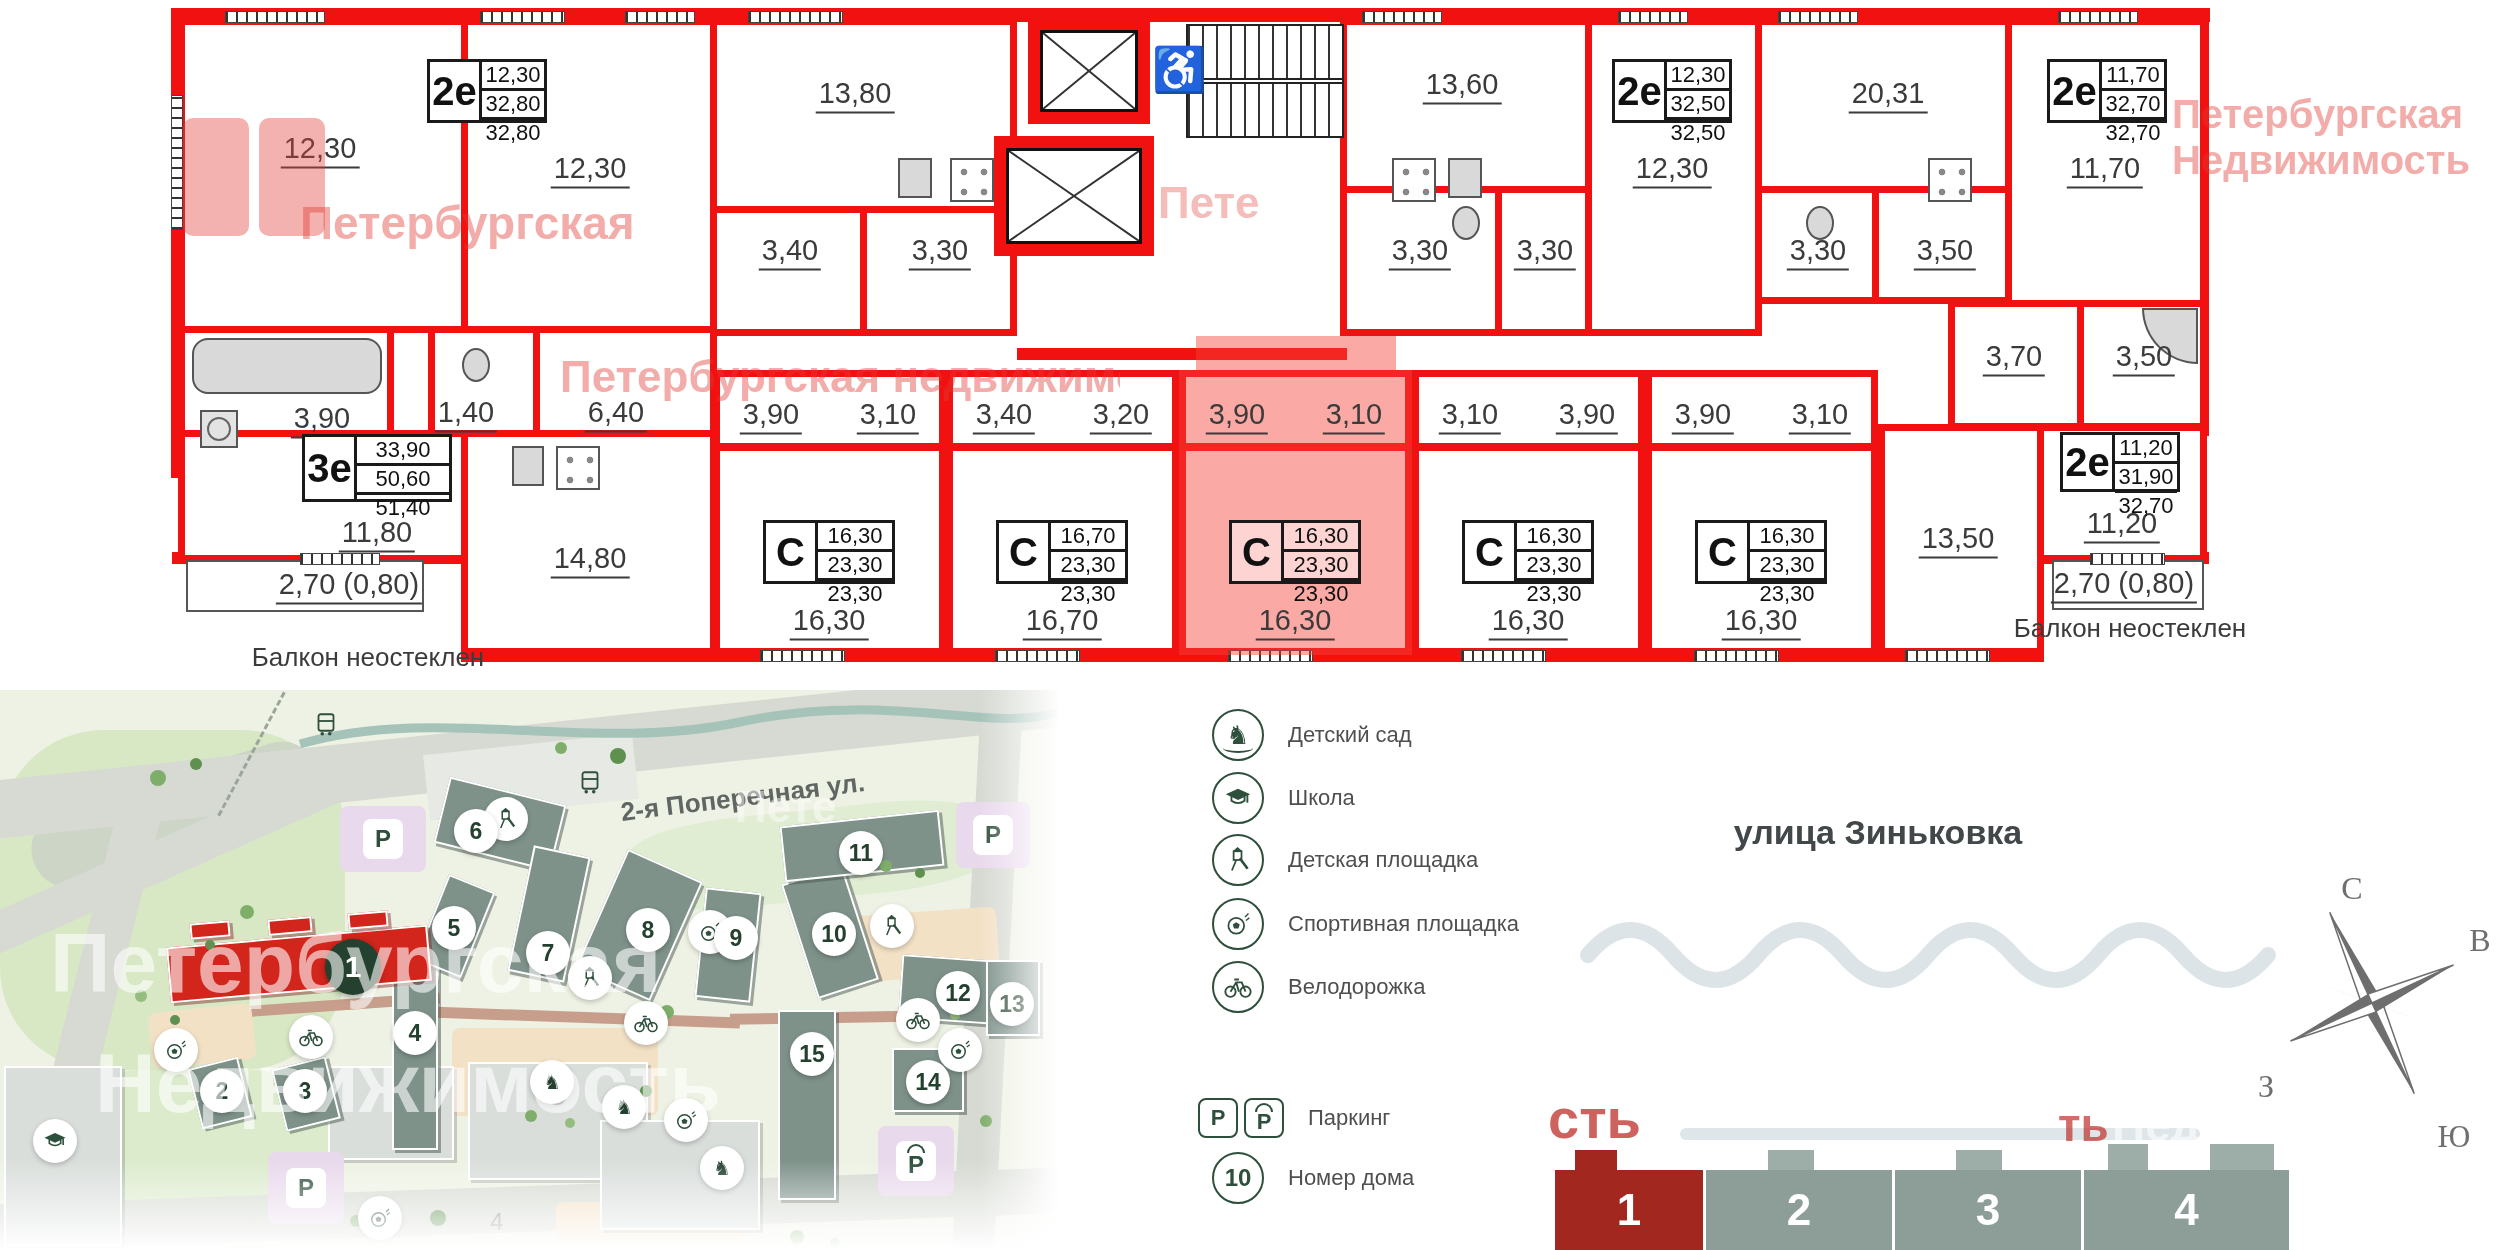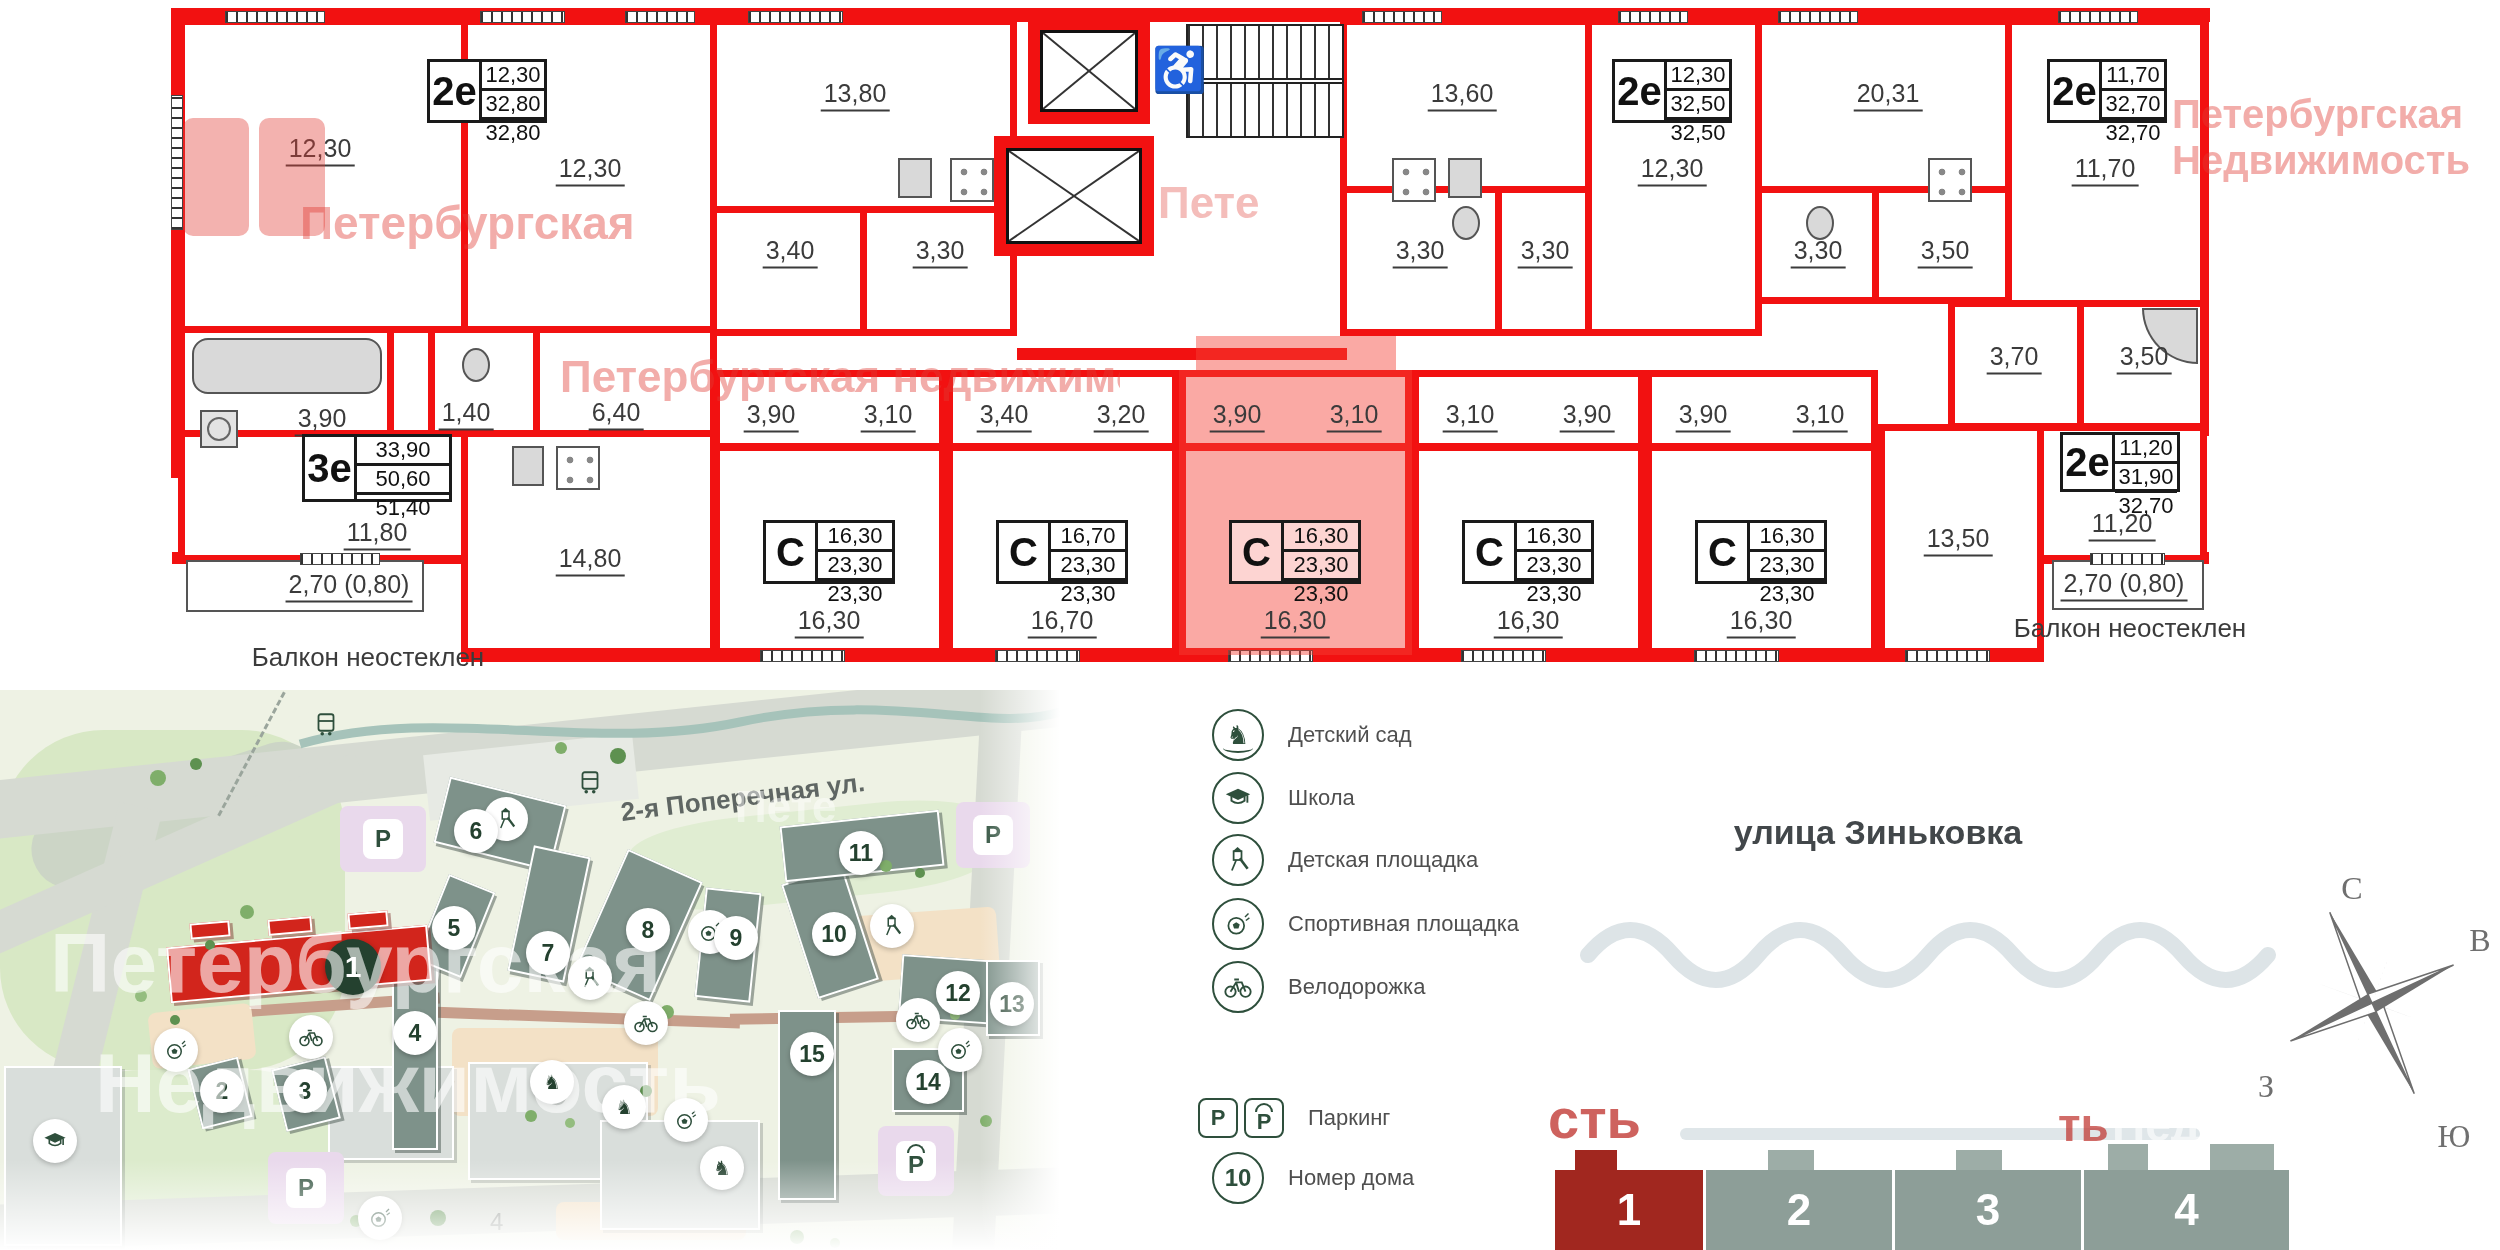--- a/index.html
+++ b/index.html
@@ -3,21 +3,21 @@
 <meta charset="utf-8">
 <style>
   html,body{margin:0;padding:0;background:#fff}
   *{box-sizing:border-box}
   #stage{position:relative;width:2500px;height:1250px;background:#fff;overflow:hidden;font-family:"Liberation Sans",sans-serif}
   .abs{position:absolute}
   
   .wall{position:absolute;background:#f21111}
   .room{position:absolute;background:#fff;border:7px solid #f21111}
   .thinbox{position:absolute;background:#fff;border:2px solid #555}
-  .plbl{position:absolute;transform:translate(-50%,-50%);color:#3b3b3b;font-size:25px;white-space:nowrap;border-bottom:2px solid #3b3b3b;padding:0 3px 2px;z-index:40}
+  .plbl{position:absolute;transform:translate(-50%,-50%);color:#3b3b3b;font-size:29px;white-space:nowrap;border-bottom:2px solid #3b3b3b;padding:0 3px 2px;z-index:40}
   .pcap{position:absolute;transform:translate(-50%,-50%);color:#3b3b3b;font-size:26px;white-space:nowrap;z-index:40}
   .ibox{position:absolute;display:flex;background:#fff;border:3px solid #1a1a1a;height:64px;z-index:41}
   .ibox .itype{display:flex;align-items:center;justify-content:center;font-weight:bold;font-size:40px;color:#111;width:52px;border-right:3px solid #1a1a1a}
   .ibox .irows{flex:1;display:flex;flex-direction:column}
   .ibox .irows div{flex:1;display:flex;align-items:center;justify-content:center;font-size:22px;color:#111;border-bottom:3px solid #1a1a1a}
   .ibox .irows div:last-child{border-bottom:none}
   .hl-tint{position:absolute;background:rgba(244,64,54,.45);z-index:20}
   .hat{position:absolute;height:12px;background:repeating-linear-gradient(90deg,#333 0 2px,#fff 2px 10px);border:1px solid #444;z-index:15}
   .hatv{position:absolute;width:12px;background:repeating-linear-gradient(0deg,#333 0 2px,#fff 2px 10px);border:1px solid #444;z-index:15}
   .fix{position:absolute;background:#d9d9d9;border:2px solid #555;z-index:12}
@@ -248,21 +248,21 @@
         <div>31,90</div>
         <div>32,70</div>
       </div>
   </div>
 
   <div class="plbl" style="left:320px;top:150px">12,30</div>
   <div class="plbl" style="left:590px;top:170px">12,30</div>
   <div class="plbl" style="left:855px;top:95px">13,80</div>
   <div class="plbl" style="left:790px;top:252px">3,40</div>
   <div class="plbl" style="left:940px;top:252px">3,30</div>
-  <div class="plbl" style="left:1462px;top:95px">13,60</div>
+  <div class="plbl" style="left:1462px;top:86px">13,60</div>
   <div class="plbl" style="left:1420px;top:252px">3,30</div>
   <div class="plbl" style="left:1545px;top:252px">3,30</div>
   <div class="plbl" style="left:1672px;top:170px">12,30</div>
   <div class="plbl" style="left:1888px;top:95px">20,31</div>
   <div class="plbl" style="left:1818px;top:252px">3,30</div>
   <div class="plbl" style="left:1945px;top:252px">3,50</div>
   <div class="plbl" style="left:2105px;top:170px">11,70</div>
   <div class="plbl" style="left:2014px;top:358px">3,70</div>
   <div class="plbl" style="left:2144px;top:358px">3,50</div>
   <div class="plbl" style="left:322px;top:420px">3,90</div>

